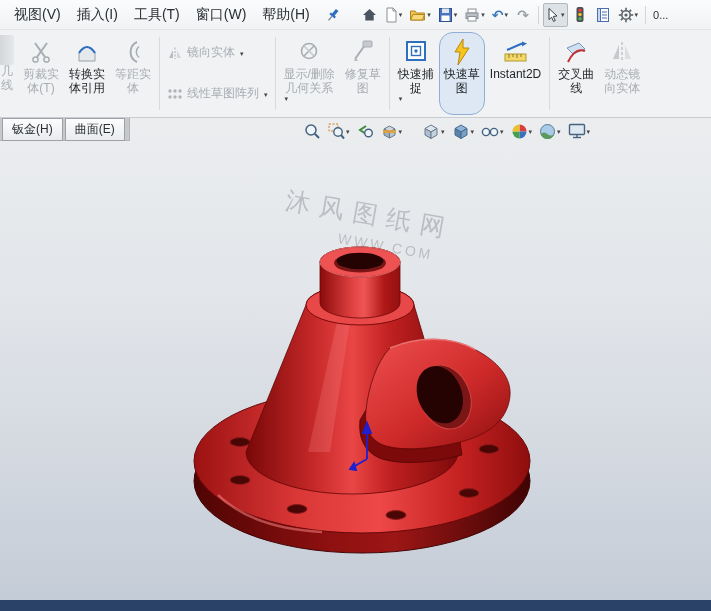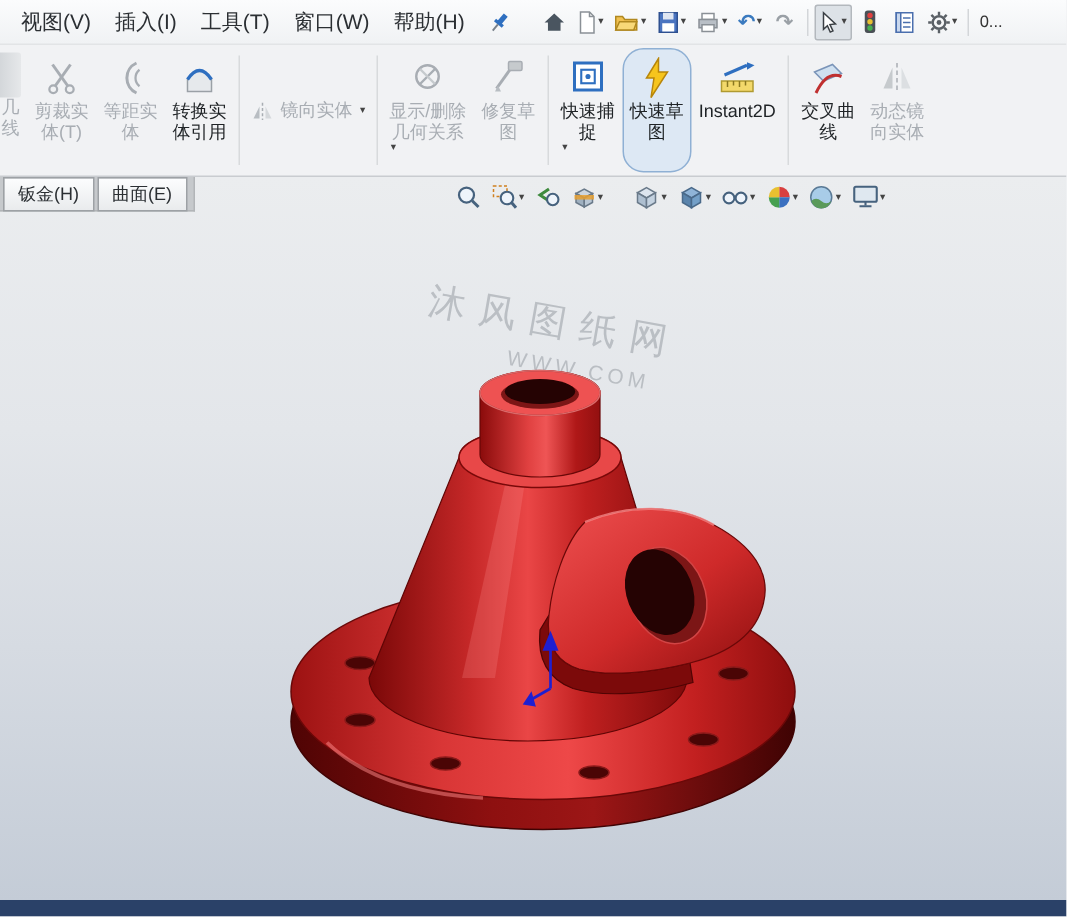--- a/index.html
+++ b/index.html
@@ -181,52 +181,66 @@
           <line x1="5" y1="3" x2="15" y2="17" stroke="#a8adb3" stroke-width="2"></line>
           <line x1="17" y1="3" x2="7" y2="17" stroke="#a8adb3" stroke-width="2"></line>
           <circle cx="5.5" cy="19.5" r="2.6" fill="none" stroke="#a8adb3" stroke-width="1.5"></circle>
           <circle cx="16.5" cy="19.5" r="2.6" fill="none" stroke="#a8adb3" stroke-width="1.5"></circle>
         </svg>
     </div>
     <div class="rlbl">剪裁实</div>
     <div class="rlbl">体(T)</div>
   </div>
 
+  <div class="rbtn">
+    <div class="ric">
+      <svg width="24" height="26">
+          <path d="M4 14 Q12 2 20 14 V22 H4 Z" fill="#e6e9ec" stroke="#9aa0a6"></path>
+          <path d="M4 14 Q12 2 20 14" fill="none" stroke="#2e6fc0" stroke-width="2.2"></path>
+        </svg>
+    </div>
+    <div class="rlbl">转换实</div>
+    <div class="rlbl">体引用</div>
+  </div>
+
   <div class="rbtn dis">
     <div class="ric">
       <svg width="22" height="26">
           <path d="M15 3 A11 11 0 0 0 15 23" fill="none" stroke="#a8adb3" stroke-width="2"></path>
           <path d="M17 7.5 A7 7 0 0 0 17 18.5" fill="none" stroke="#a8adb3" stroke-width="1.5"></path>
         </svg>
     </div>
     <div class="rlbl">等距实</div>
     <div class="rlbl">体</div>
-  </div>
-
-  <div class="rbtn">
-    <div class="ric">
-      <svg width="24" height="26">
-          <path d="M4 14 Q12 2 20 14 V22 H4 Z" fill="#e6e9ec" stroke="#9aa0a6"></path>
-          <path d="M4 14 Q12 2 20 14" fill="none" stroke="#2e6fc0" stroke-width="2.2"></path>
-        </svg>
-    </div>
-    <div class="rlbl">转换实</div>
-    <div class="rlbl">体引用</div>
   </div>
 
   <div class="vsep"></div>
 
   <div class="stackcol">
     <div class="srow">
       <svg width="16" height="14">
           <path d="M2 12 L6 4 L6 12 Z" fill="#b8bdc2"></path>
           <path d="M14 12 L10 4 L10 12 Z" fill="#d5d8db"></path>
           <line x1="8" y1="1.5" x2="8" y2="13" stroke="#a8adb3" stroke-dasharray="2 1.5"></line>
         </svg>
       <span class="rlbl">镜向实体</span>
+      <span class="dd">▾</span>
+    </div>
+    <div class="srow">
+      <svg width="16" height="14">
+          <g fill="#b0b5ba">
+            <circle cx="3" cy="4" r="1.7"></circle>
+            <circle cx="8" cy="4" r="1.7"></circle>
+            <circle cx="13" cy="4" r="1.7"></circle>
+            <circle cx="3" cy="10" r="1.7"></circle>
+            <circle cx="8" cy="10" r="1.7"></circle>
+            <circle cx="13" cy="10" r="1.7"></circle>
+          </g>
+        </svg>
+      <span class="rlbl">线性草图阵列</span>
       <span class="dd">▾</span>
     </div>
   </div>
 
   <div class="vsep"></div>
 
   <div class="rbtn dis">
     <div class="ric">
       <svg width="24" height="26">
           <circle cx="12" cy="12" r="7.5" fill="none" stroke="#a8adb3" stroke-width="1.6"></circle>

